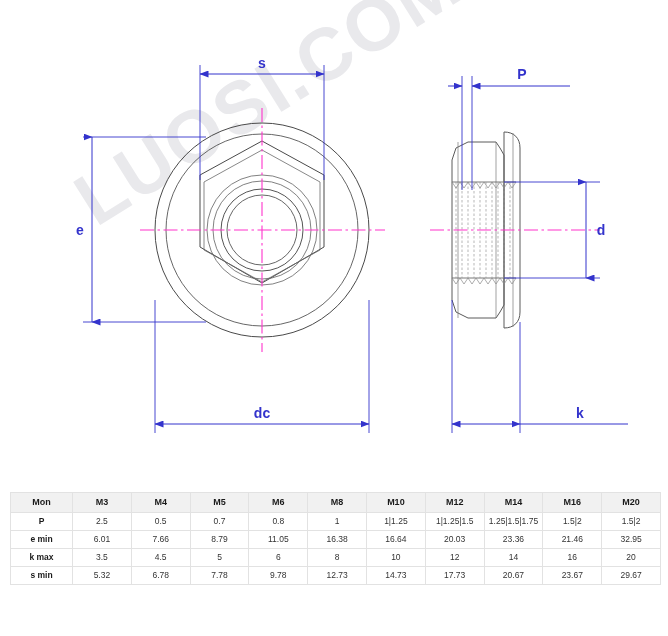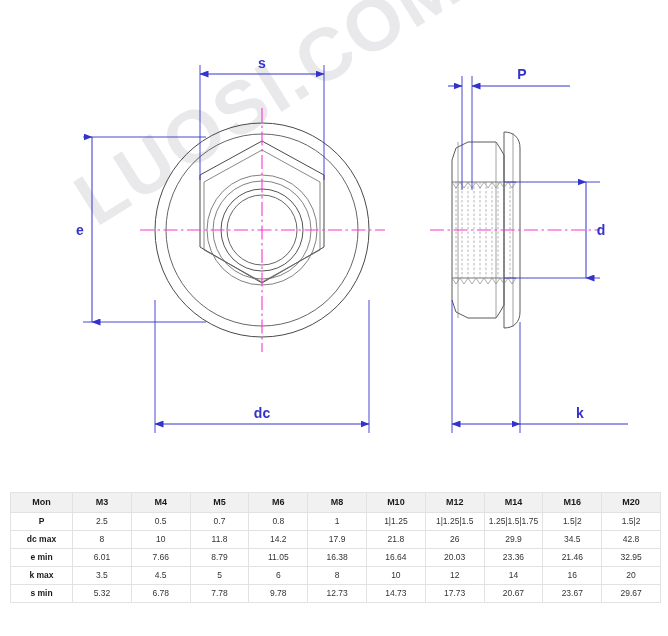--- a/index.html
+++ b/index.html
@@ -262,33 +262,20 @@
           <td>0.7</td>
           <td>0.8</td>
           <td>1</td>
           <td>1|1.25</td>
           <td>1|1.25|1.5</td>
           <td>1.25|1.5|1.75</td>
           <td>1.5|2</td>
           <td>1.5|2</td>
         </tr>
         <tr>
-          <th>dc max</th>
-          <td>8</td>
-          <td>10</td>
-          <td>11.8</td>
-          <td>14.2</td>
-          <td>17.9</td>
-          <td>21.8</td>
-          <td>26</td>
-          <td>29.9</td>
-          <td>34.5</td>
-          <td>42.8</td>
-        </tr>
-        <tr>
           <th>e min</th>
           <td>6.01</td>
           <td>7.66</td>
           <td>8.79</td>
           <td>11.05</td>
           <td>16.38</td>
           <td>16.64</td>
           <td>20.03</td>
           <td>23.36</td>
           <td>21.46</td>

